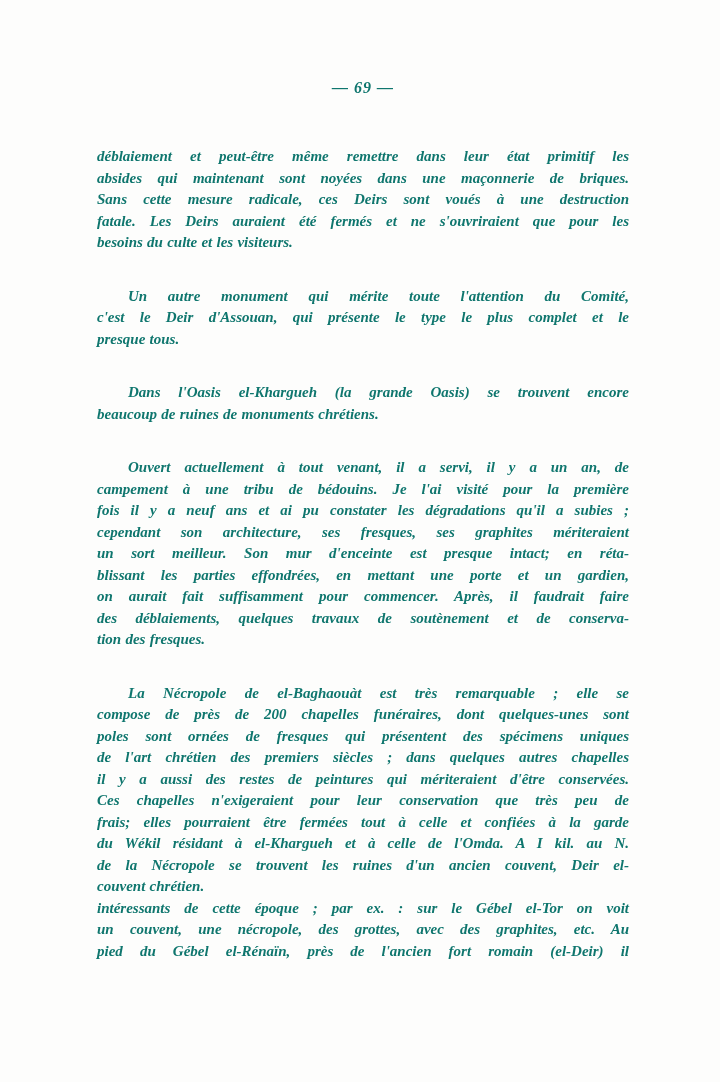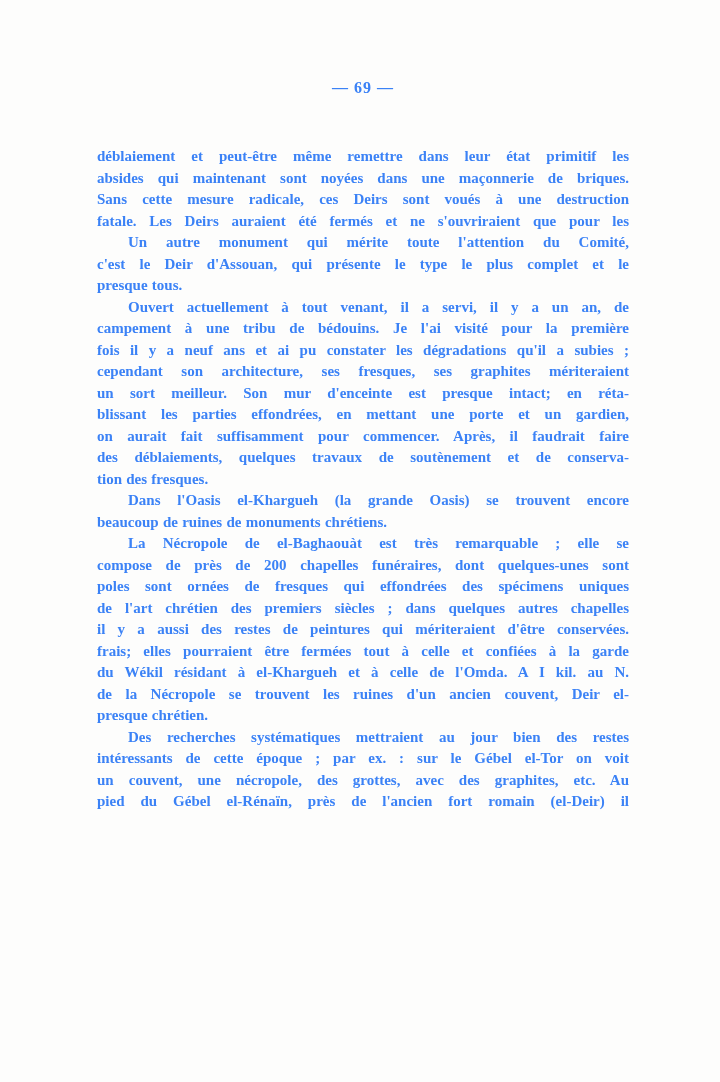--- a/index.html
+++ b/index.html
@@ -43,65 +43,67 @@
     text-align-last: justify;
     -moz-text-align-last: justify;
     word-spacing: 0.5px;
   }
   .line.last {
     text-align-last: left;
     -moz-text-align-last: left;
   }
   .line.indent {
     text-indent: 31px;
+    margin-top: 32px;
   }
 </style>
 </head>
 <body>
 
-<div class="page" style="background: rgb(253, 253, 252); color: #3b82f6;">
+<div class="page" style="background: rgb(253, 253, 252); color: #0f766e; font-style: italic;">
   <div class="page-number">— 69 —</div>
   <div class="text-block">
       <div class="paragraph">
         <div class="line">déblaiement et peut-être même remettre dans leur état primitif les</div>
         <div class="line">absides qui maintenant sont noyées dans une maçonnerie de briques.</div>
         <div class="line">Sans cette mesure radicale, ces Deirs sont voués à une destruction</div>
         <div class="line">fatale. Les Deirs auraient été fermés et ne s'ouvriraient que pour les</div>
+        <div class="line last">besoins du culte et les visiteurs.</div>
       </div>
       <div class="paragraph">
         <div class="line indent">Un autre monument qui mérite toute l'attention du Comité,</div>
         <div class="line">c'est le Deir d'Assouan, qui présente le type le plus complet et le</div>
         <div class="line last">presque tous.</div>
+      </div>
+      <div class="paragraph">
+        <div class="line indent">Dans l'Oasis el-Khargueh (la grande Oasis) se trouvent encore</div>
+        <div class="line last">beaucoup de ruines de monuments chrétiens.</div>
       </div>
       <div class="paragraph">
         <div class="line indent">Ouvert actuellement à tout venant, il a servi, il y a un an, de</div>
         <div class="line">campement à une tribu de bédouins. Je l'ai visité pour la première</div>
         <div class="line">fois il y a neuf ans et ai pu constater les dégradations qu'il a subies ;</div>
         <div class="line">cependant son architecture, ses fresques, ses graphites mériteraient</div>
         <div class="line">un sort meilleur. Son mur d'enceinte est presque intact; en réta-</div>
         <div class="line">blissant les parties effondrées, en mettant une porte et un gardien,</div>
         <div class="line">on aurait fait suffisamment pour commencer. Après, il faudrait faire</div>
         <div class="line">des déblaiements, quelques travaux de soutènement et de conserva-</div>
         <div class="line last">tion des fresques.</div>
       </div>
       <div class="paragraph">
-        <div class="line indent">Dans l'Oasis el-Khargueh (la grande Oasis) se trouvent encore</div>
-        <div class="line last">beaucoup de ruines de monuments chrétiens.</div>
-      </div>
-      <div class="paragraph">
         <div class="line indent">La Nécropole de el-Baghaouàt est très remarquable ; elle se</div>
         <div class="line">compose de près de 200 chapelles funéraires, dont quelques-unes sont</div>
-        <div class="line">poles sont ornées de fresques qui effondrées des spécimens uniques</div>
+        <div class="line">poles sont ornées de fresques qui présentent des spécimens uniques</div>
         <div class="line">de l'art chrétien des premiers siècles ; dans quelques autres chapelles</div>
         <div class="line">il y a aussi des restes de peintures qui mériteraient d'être conservées.</div>
+        <div class="line">Ces chapelles n'exigeraient pour leur conservation que très peu de</div>
         <div class="line">frais; elles pourraient être fermées tout à celle et confiées à la garde</div>
         <div class="line">du Wékil résidant à el-Khargueh et à celle de l'Omda. A I kil. au N.</div>
         <div class="line">de la Nécropole se trouvent les ruines d'un ancien couvent, Deir el-</div>
-        <div class="line last">presque chrétien.</div>
+        <div class="line last">couvent chrétien.</div>
       </div>
       <div class="paragraph">
-        <div class="line indent">Des recherches systématiques mettraient au jour bien des restes</div>
         <div class="line">intéressants de cette époque ; par ex. : sur le Gébel el-Tor on voit</div>
         <div class="line">un couvent, une nécropole, des grottes, avec des graphites, etc. Au</div>
         <div class="line">pied du Gébel el-Rénaïn, près de l'ancien fort romain (el-Deir) il</div>
       </div>
     </div>
 </div>
 
 </body></html>

